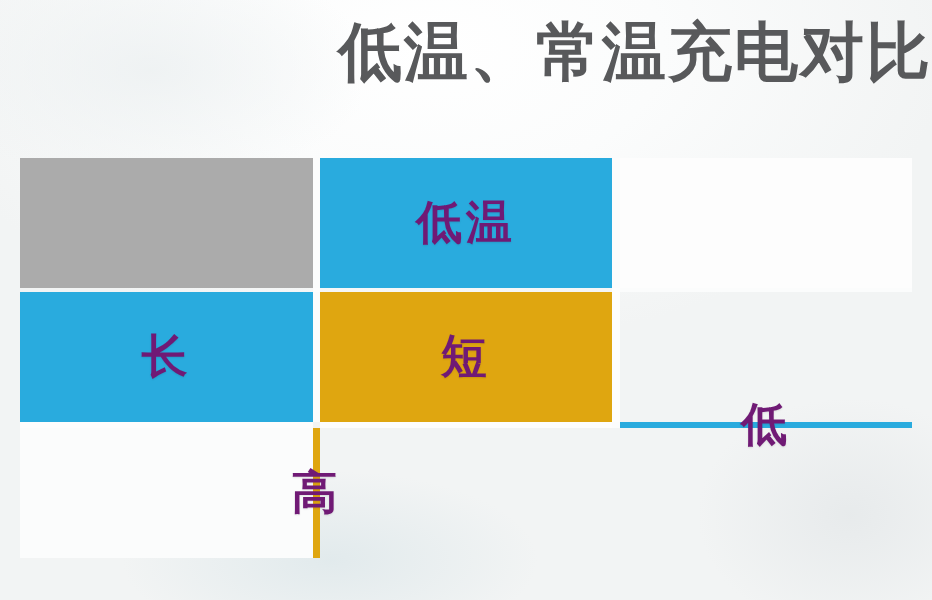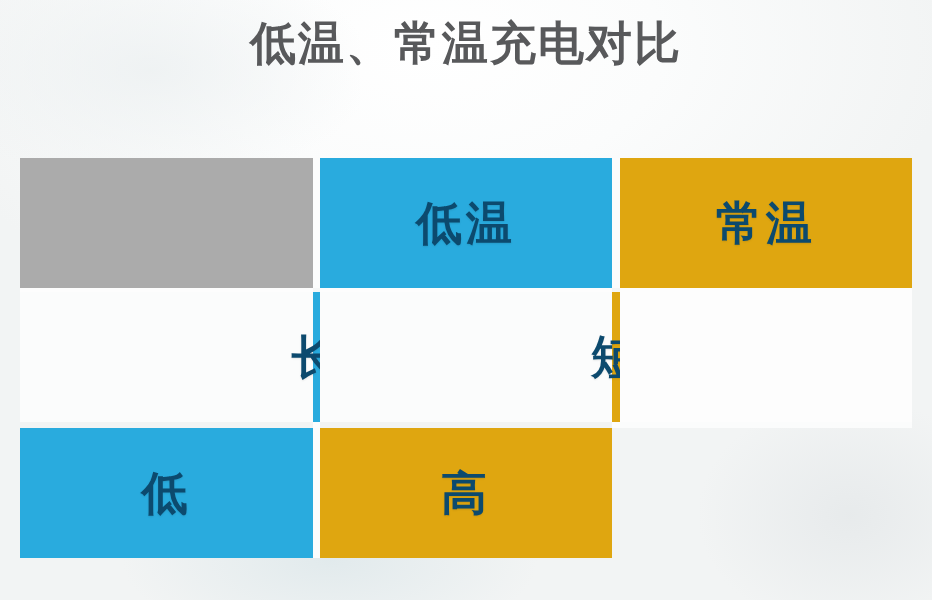--- a/index.html
+++ b/index.html
@@ -51,22 +51,22 @@
     height: 220px;
     background: radial-gradient(ellipse at center, rgba(236,240,241,0.8) 0%, rgba(255,255,255,0) 75%);
     pointer-events: none;
   }
 
   .page-title {
     position: absolute;
     left: 0;
     top: 20px;
     width: 932px;
-    text-align: center;
-    font-size: 46px;
+    text-align: right;
+    font-size: 64px;
     line-height: 1.0;
     font-weight: bold;
     color: #58595b;
     letter-spacing: 2px;
     white-space: nowrap;
   }
 
   .compare-table {
     position: absolute;
     left: 20px;
@@ -76,25 +76,26 @@
     display: grid;
     grid-template-columns: 293px 7px 292px 8px 292px;
     grid-template-rows: 130px 4px 130px 6px 130px;
   }
 
   .cell {
     display: flex;
     align-items: center;
     justify-content: center;
     font-weight: bold;
-    color: #0c4a6e;
+    color: #701a75;
     font-size: 46px;
     letter-spacing: 4px;
     line-height: 1;
     text-shadow: 0 1px 2px rgba(0,0,0,0.10);
+    font-family: Liberation Serif, serif;
   }
 
   .cell.c-label   { background: #ababab; }
   .cell.c-cold    { background: #29abde; }
   .cell.c-normal  { background: #dfa610; }
 
   .cell.empty { font-size: 0; letter-spacing: 0; }
 
   .gap { background: transparent; }
 
@@ -112,21 +113,20 @@
   <div class="bg-wash-b"></div>
 
   <div class="page-title">低温、常温充电对比</div>
 
   <div class="compare-table">
 
     <div class="cell c-label empty"></div>
     <div class="gap seam-v"></div>
     <div class="cell c-cold">低温</div>
     <div class="gap seam-v"></div>
-    <div class="cell c-normal">常温</div>
 
     <div class="seam-h"></div>
     <div class="gap"></div>
     <div class="seam-h"></div>
     <div class="gap"></div>
     <div class="seam-h"></div>
 
     <div class="gap seam-v"></div>
     <div class="cell c-cold">长</div>
     <div class="gap seam-v"></div>

